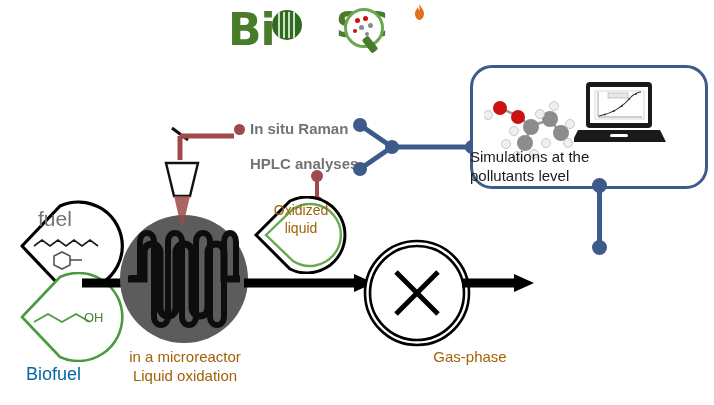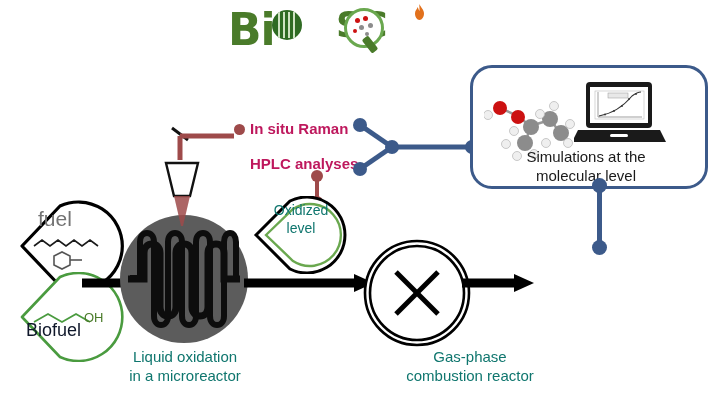--- a/index.html
+++ b/index.html
@@ -23,36 +23,36 @@
             border:3px solid #6aa84f;background:#ffffff;overflow:hidden;}
   .mol-dot{position:absolute;border-radius:50%;}
   #logo-mag-handle{left:138px;top:34px;width:8px;height:17px;background:#4a7b2a;
             transform:rotate(-38deg);border-radius:2px;}
   #logo-flame{left:186px;top:2px;width:11px;height:16px;}
 
   
   .drop{position:absolute;}
   .drop svg{display:block;}
   .drop-label{position:absolute;font-size:21px;color:#737373;}
-  .drop-label.green{color:#0f172a;}
+  .drop-label.green{color:#0369a1;margin-top:44px;}
 
   
   #reactor{left:120px;top:215px;width:128px;height:128px;border-radius:50%;
            background:#5c5c5c;}
 
   
-  .redlabel{position:absolute;color:#be185d;font-weight:bold;font-size:15px;
+  .redlabel{position:absolute;color:#737373;font-weight:bold;font-size:15px;
             white-space:nowrap;}
-  .blacklabel{position:absolute;color:#0f766e;font-size:15px;text-align:center;
+  .blacklabel{position:absolute;color:#a16207;font-size:15px;text-align:center;
             line-height:1.25;}
 
   
   #simbox{left:470px;top:65px;width:232px;height:118px;
           border:3px solid #3c5a8a;border-radius:22px;background:#ffffff;}
-  #sim-caption{left:470px;top:148px;width:232px;text-align:center;font-size:15px;
+  #sim-caption{left:470px;top:148px;width:232px;font-size:15px;
           color:#1a1a1a;line-height:1.25;}
 
   
   .node{position:absolute;border-radius:50%;background:#3c5a8a;}
   .bline{position:absolute;background:#3c5a8a;}
   .rline{position:absolute;background:#9e4a4a;}
   .rnode{position:absolute;border-radius:50%;background:#9e4a4a;}
 </style>
 </head>
 <body>
@@ -120,22 +120,22 @@
 </div>
 
 <svg class="abs" style="left:128px;top:228px" width="112" height="102">
   <path d="M2 50 L12 50 L12 14 C12 2 26 2 26 14 L26 88 C26 100 40 100 40 88 L40 14
            C40 2 54 2 54 14 L54 88 C54 100 68 100 68 88 L68 14
            C68 2 82 2 82 14 L82 88 C82 100 96 100 96 88 L96 14
            C96 2 108 2 108 14 L108 50" fill="none" stroke="#0d0d0d" stroke-width="6"></path>
 </svg>
 
 <div class="blacklabel" style="left:110px;top:348px;width:150px">
+  <div>in a microreactor</div>
   <div>Liquid oxidation</div>
-  <div>in a microreactor</div>
 </div>
 
 <svg class="abs" style="left:160px;top:118px" width="90" height="110">
   <line x1="12" y1="10" x2="28" y2="22" stroke="#111" stroke-width="3"></line>
   <line x1="20" y1="18" x2="20" y2="42" stroke="#9e4a4a" stroke-width="5"></line>
   <line x1="20" y1="18" x2="74" y2="18" stroke="#9e4a4a" stroke-width="5"></line>
   <polygon points="6,45 38,45 30,78 14,78" fill="#ffffff" stroke="#111" stroke-width="2.4"></polygon>
   <polygon points="14,78 30,78 23,108 21,108" fill="#9e4a4a" opacity="0.85"></polygon>
 </svg>
 <div class="rnode" style="left:234px;top:124px;width:11px;height:11px"></div>
@@ -158,37 +158,36 @@
 <div class="node" style="left:465px;top:140px;width:14px;height:14px"></div>
 
 <div class="drop abs" style="left:248px;top:196px">
   <svg width="106" height="78" viewBox="0 0 106 78">
     <path d="M8 39 L42 5 A38 38 0 1 1 42 73 Z" fill="#ffffff" stroke="#000000" stroke-width="3"></path>
     <path d="M18 39 L45 13 A31 31 0 1 1 45 65 Z" fill="none" stroke="#6aa84f" stroke-width="2.4"></path>
   </svg>
 </div>
 <div class="blacklabel" style="left:262px;top:202px;width:78px;font-size:14px">
   <div>Oxidized</div>
-  <div>level</div>
+  <div>liquid</div>
 </div>
 
 <svg class="abs" style="left:244px;top:272px" width="130" height="22">
   <line x1="0" y1="11" x2="112" y2="11" stroke="#000" stroke-width="9"></line>
   <polygon points="110,2 130,11 110,20" fill="#000"></polygon>
 </svg>
 
 <svg class="abs" style="left:358px;top:238px" width="118" height="118">
   <circle cx="59" cy="55" r="52" fill="#ffffff" stroke="#000" stroke-width="2.6"></circle>
   <circle cx="59" cy="55" r="47" fill="none" stroke="#000" stroke-width="2.6"></circle>
   <line x1="38" y1="34" x2="80" y2="76" stroke="#000" stroke-width="5"></line>
   <line x1="80" y1="34" x2="38" y2="76" stroke="#000" stroke-width="5"></line>
 </svg>
 <div class="blacklabel" style="left:370px;top:348px;width:200px">
   <div>Gas-phase</div>
-  <div>combustion reactor</div>
 </div>
 
 <svg class="abs" style="left:462px;top:272px" width="72" height="22">
   <line x1="0" y1="11" x2="54" y2="11" stroke="#000" stroke-width="9"></line>
   <polygon points="52,2 72,11 52,20" fill="#000"></polygon>
 </svg>
 
 <div class="abs" id="simbox"></div>
 
 <svg class="abs" style="left:484px;top:86px" width="92" height="80">
@@ -227,21 +226,21 @@
   <circle cx="48" cy="26" r="0.9" fill="#333"></circle>
   <circle cx="55" cy="19" r="0.9" fill="#333"></circle>
   <circle cx="62" cy="14" r="0.9" fill="#333"></circle>
   <rect x="34" y="13" width="20" height="5" fill="#e8e8e8" stroke="#999" stroke-width="0.5"></rect>
   <path d="M4 50 L86 50 L92 62 L-2 62 Z" fill="#1a1a1a"></path>
   <rect x="36" y="54" width="18" height="3" rx="1.5" fill="#ffffff"></rect>
 </svg>
 
 <div class="abs" id="sim-caption">
   <div>Simulations at the</div>
-  <div>molecular level</div>
+  <div>pollutants level</div>
 </div>
 
 <div class="bline" style="left:597px;top:183px;width:5px;height:62px"></div>
 <div class="node" style="left:592px;top:178px;width:15px;height:15px"></div>
 <div class="node" style="left:592px;top:240px;width:15px;height:15px"></div>
 
 <div class="redlabel" style="left:524px;top:268px;text-align:center;width:180px;line-height:1.3">
 </div>
 
 </body></html>

